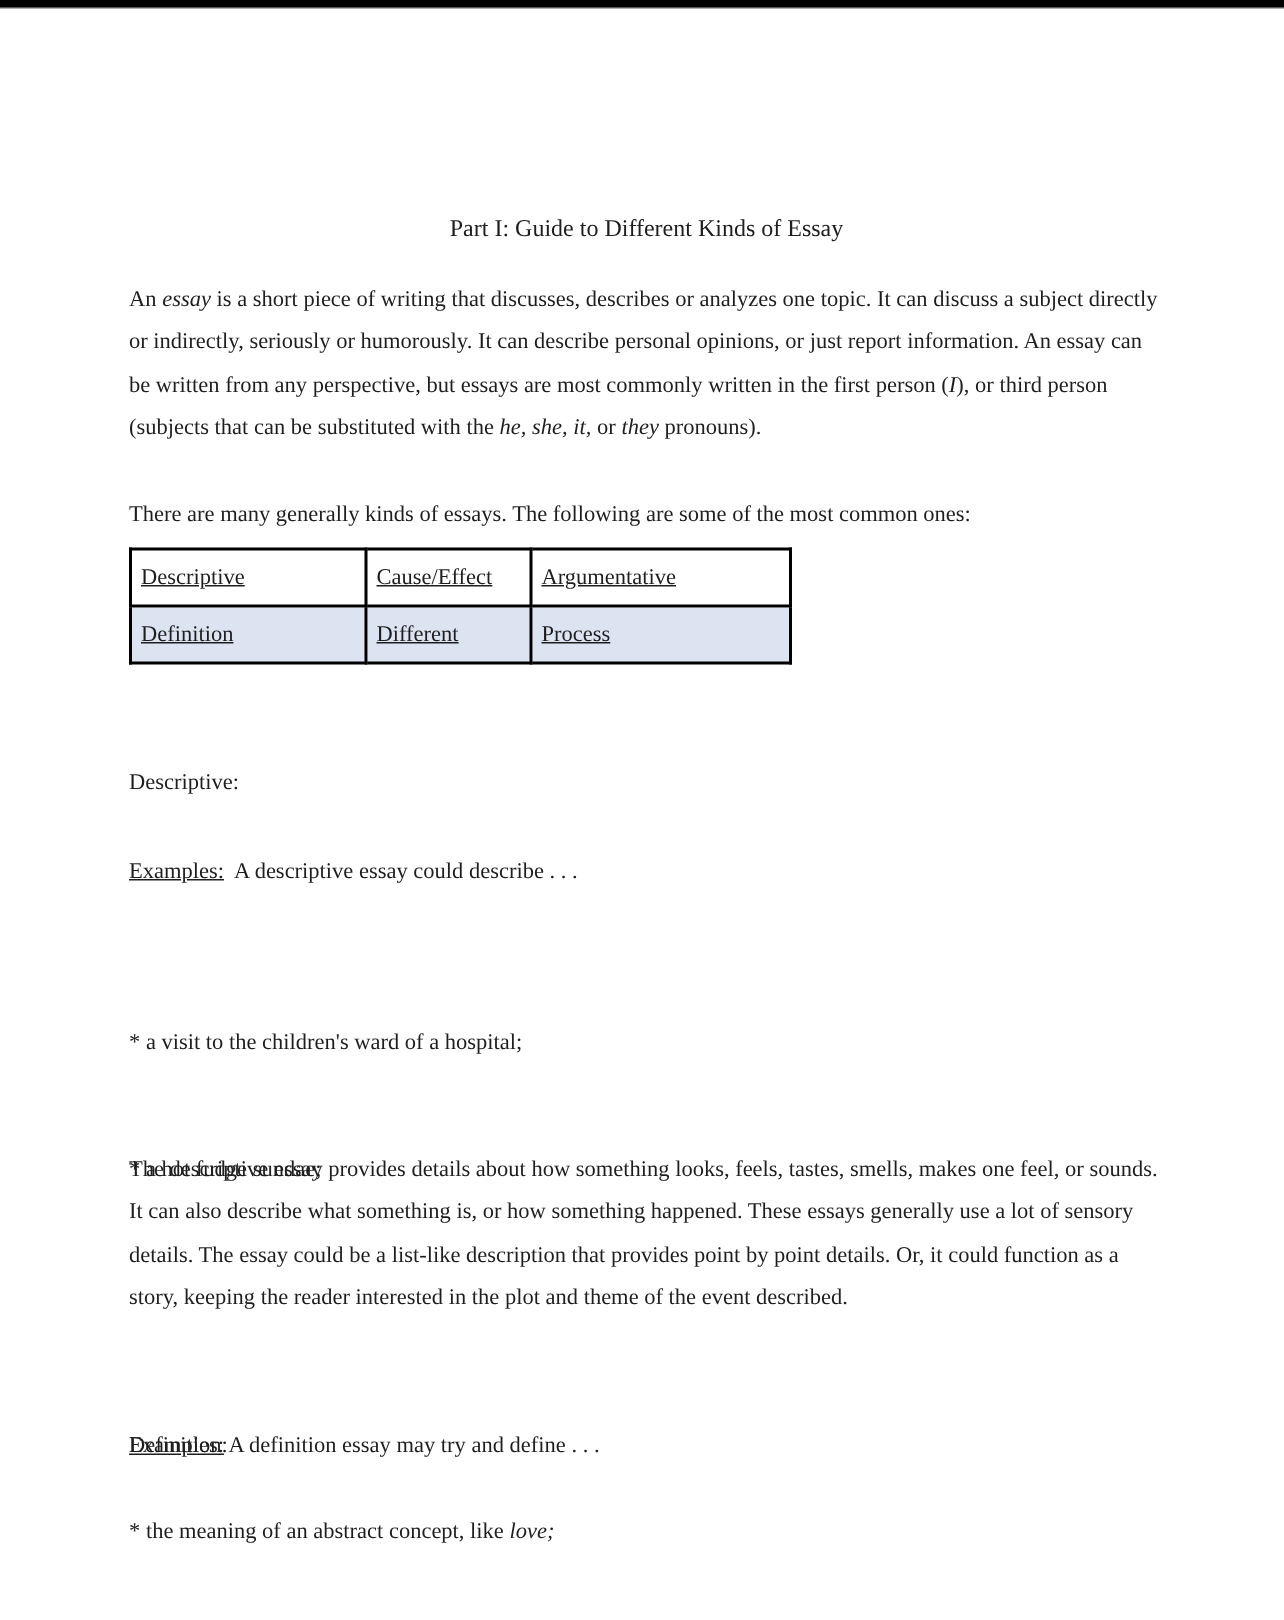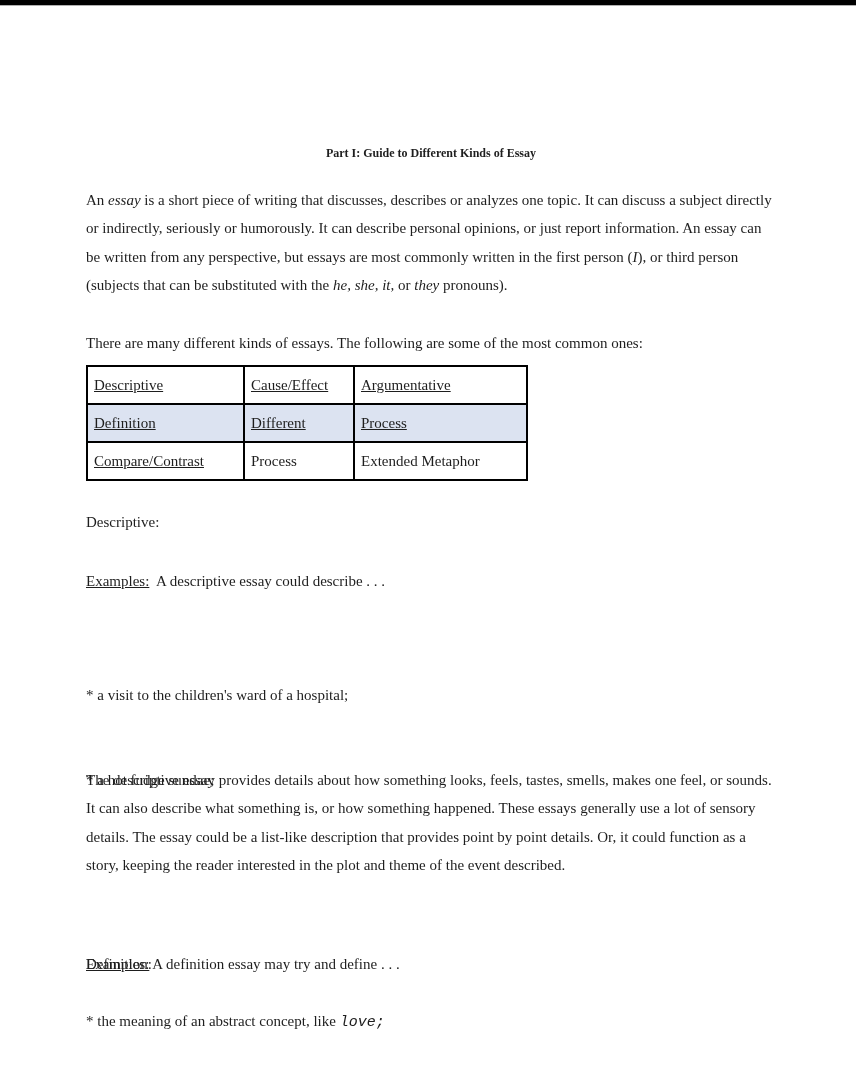--- a/index.html
+++ b/index.html
@@ -13,21 +13,21 @@
     position: absolute; top: 0; left: 0; width: 856px; height: 5px;
     background: var(--top_bar, #000000);
     border-bottom: 1px solid var(--top_bar_divider, #b0b0b0);
   }
   .block {
     position: absolute; left: 86px; width: 690px;
     font-size: 15px; line-height: 28.4px;
     white-space: pre-wrap;
   }
   .title-block {
-    text-align: center; font-weight: bold; font-size: 12px;
+    text-align: center; font-weight: normal; font-size: 16px;
     white-space: normal;
   }
   .u { text-decoration: underline; }
   table.kinds {
     position: absolute; left: 86px; top: 365px;
     border-collapse: collapse; table-layout: fixed;
     background: #ffffff;
   }
   table.kinds td {
     border: 2px solid var(--table_border, #000000);
@@ -39,55 +39,50 @@
 </style>
 </head>
 <body>
 
 <div class="top-bar"></div>
 
 <div class="block title-block" style="top:139px">Part I: Guide to Different Kinds of Essay</div>
 
 <div class="block" style="top:186px"><span>An </span><span style="font-style: italic;">essay</span><span> is a short piece of writing that discusses, describes or analyzes one topic. It can discuss a subject directly or indirectly, seriously or humorously. It can describe personal opinions, or just report information. An essay can be written from any perspective, but essays are most commonly written in the first person (</span><span style="font-style: italic;">I</span><span>), or third person (subjects that can be substituted with the </span><span style="font-style: italic;">he, she, it,</span><span> or </span><span style="font-style: italic;">they</span><span> pronouns).</span></div>
 
-<div class="block" style="top:329px">There are many different kinds of essays. The following are some of the most common ones:</div>
+<div class="block" style="top:329px">There are many generally kinds of essays. The following are some of the most common ones:</div>
 
 <table class="kinds">
   <colgroup>
     <col style="width:157px">
       <col style="width:110px">
       <col style="width:173px">
   </colgroup>
   <tbody>
     <tr>
       <td><span class="u">Descriptive</span></td>
       <td><span class="u">Cause/Effect</span></td>
       <td><span class="u">Argumentative</span></td>
     </tr>
     <tr class="hl">
       <td><span class="u">Definition</span></td>
       <td><span class="u">Different</span></td>
       <td><span class="u">Process</span></td>
-    </tr>
-    <tr>
-      <td><span class="u">Compare/Contrast</span></td>
-      <td><span>Process</span></td>
-      <td><span>Extended Metaphor</span></td>
     </tr>
   </tbody>
 </table>
 
 <div class="block" style="top:508px">Descriptive:</div>
 
 <div class="block" style="top:567px"><span class="u">Examples:</span><span>  A descriptive essay could describe . . .</span></div>
 
 <div class="block" style="top:624px">
   <div>* a visit to the children's ward of a hospital;</div>
   <div>* a hot fudge sundae;</div>
 </div>
 
 <div class="block" style="top:766px">The descriptive essay provides details about how something looks, feels, tastes, smells, makes one feel, or sounds. It can also describe what something is, or how something happened. These essays generally use a lot of sensory details. The essay could be a list-like description that provides point by point details. Or, it could function as a story, keeping the reader interested in the plot and theme of the event described.</div>
 
 <div class="block" style="top:950px">Definition:</div>
 
 <div class="block" style="top:950px"><span class="u">Examples:</span><span> A definition essay may try and define . . .</span></div>
 
-<div class="block" style="top:1007px"><span>* the meaning of an abstract concept, like </span><span style="font-style: italic; font-family: Liberation Mono, monospace;">love;</span></div>
+<div class="block" style="top:1007px"><span>* the meaning of an abstract concept, like </span><span style="font-style: italic;">love;</span></div>
 
 </body></html>

